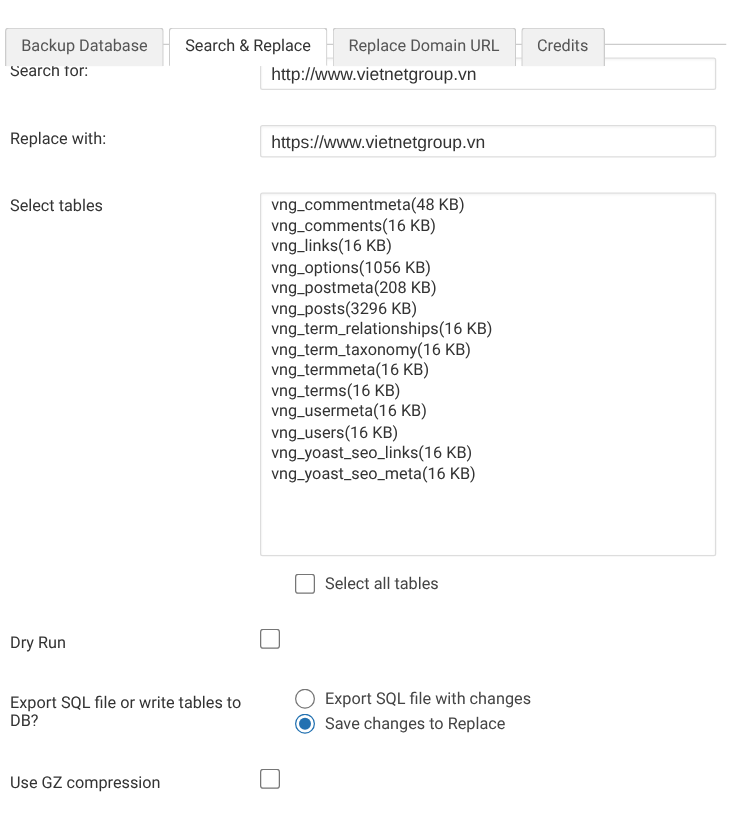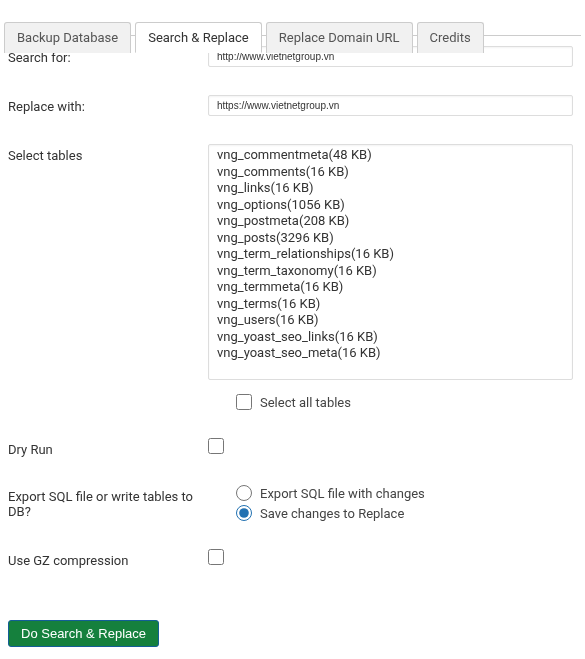--- a/index.html
+++ b/index.html
@@ -48,30 +48,30 @@
     padding-top: 4px;
     color: #333;
   }
   .row-field {
     flex: 1;
     padding-right: 4px;
   }
   input[type="text"] {
     width: 100%;
     padding: 4px 8px;
-    font-size: 10px;
+    font-size: 14px;
     border: 1px solid #ddd;
     border-radius: 2px;
     color: #333;
     background: #fff;
     box-shadow: inset 0 1px 2px rgba(0,0,0,0.05);
   }
   .multiselect {
     width: 100%;
-    height: 236px;
+    height: 291px;
     border: 1px solid #ddd;
     border-radius: 2px;
     overflow-y: auto;
     background: #fff;
     padding: 2px 0;
     box-shadow: inset 0 1px 2px rgba(0,0,0,0.05);
   }
   .multiselect-option {
     padding: 0px 8px;
     font-size: 13px;
@@ -140,20 +140,21 @@
           <div class="multiselect-option">vng_commentmeta(48 KB)</div>
           <div class="multiselect-option">vng_comments(16 KB)</div>
           <div class="multiselect-option">vng_links(16 KB)</div>
           <div class="multiselect-option">vng_options(1056 KB)</div>
           <div class="multiselect-option">vng_postmeta(208 KB)</div>
           <div class="multiselect-option">vng_posts(3296 KB)</div>
           <div class="multiselect-option">vng_term_relationships(16 KB)</div>
           <div class="multiselect-option">vng_term_taxonomy(16 KB)</div>
           <div class="multiselect-option">vng_termmeta(16 KB)</div>
           <div class="multiselect-option">vng_terms(16 KB)</div>
+          <div class="multiselect-option">vng_usermeta(16 KB)</div>
           <div class="multiselect-option">vng_users(16 KB)</div>
           <div class="multiselect-option">vng_yoast_seo_links(16 KB)</div>
           <div class="multiselect-option">vng_yoast_seo_meta(16 KB)</div>
         </div>
     </div>
   </div>
 
   <div class="row">
     <div class="row-label"></div>
     <div class="row-field">

